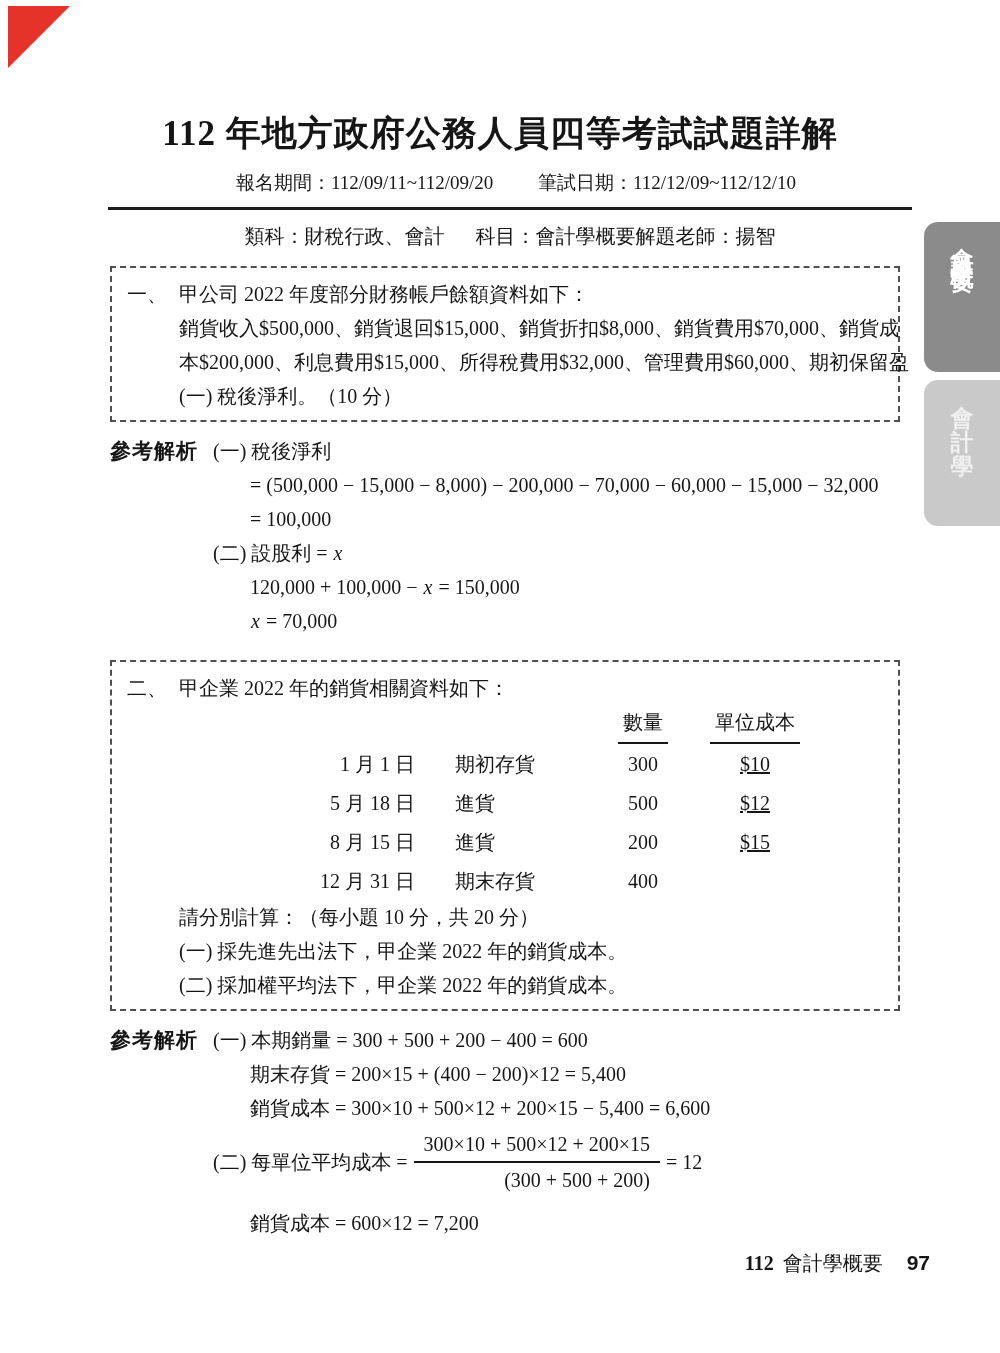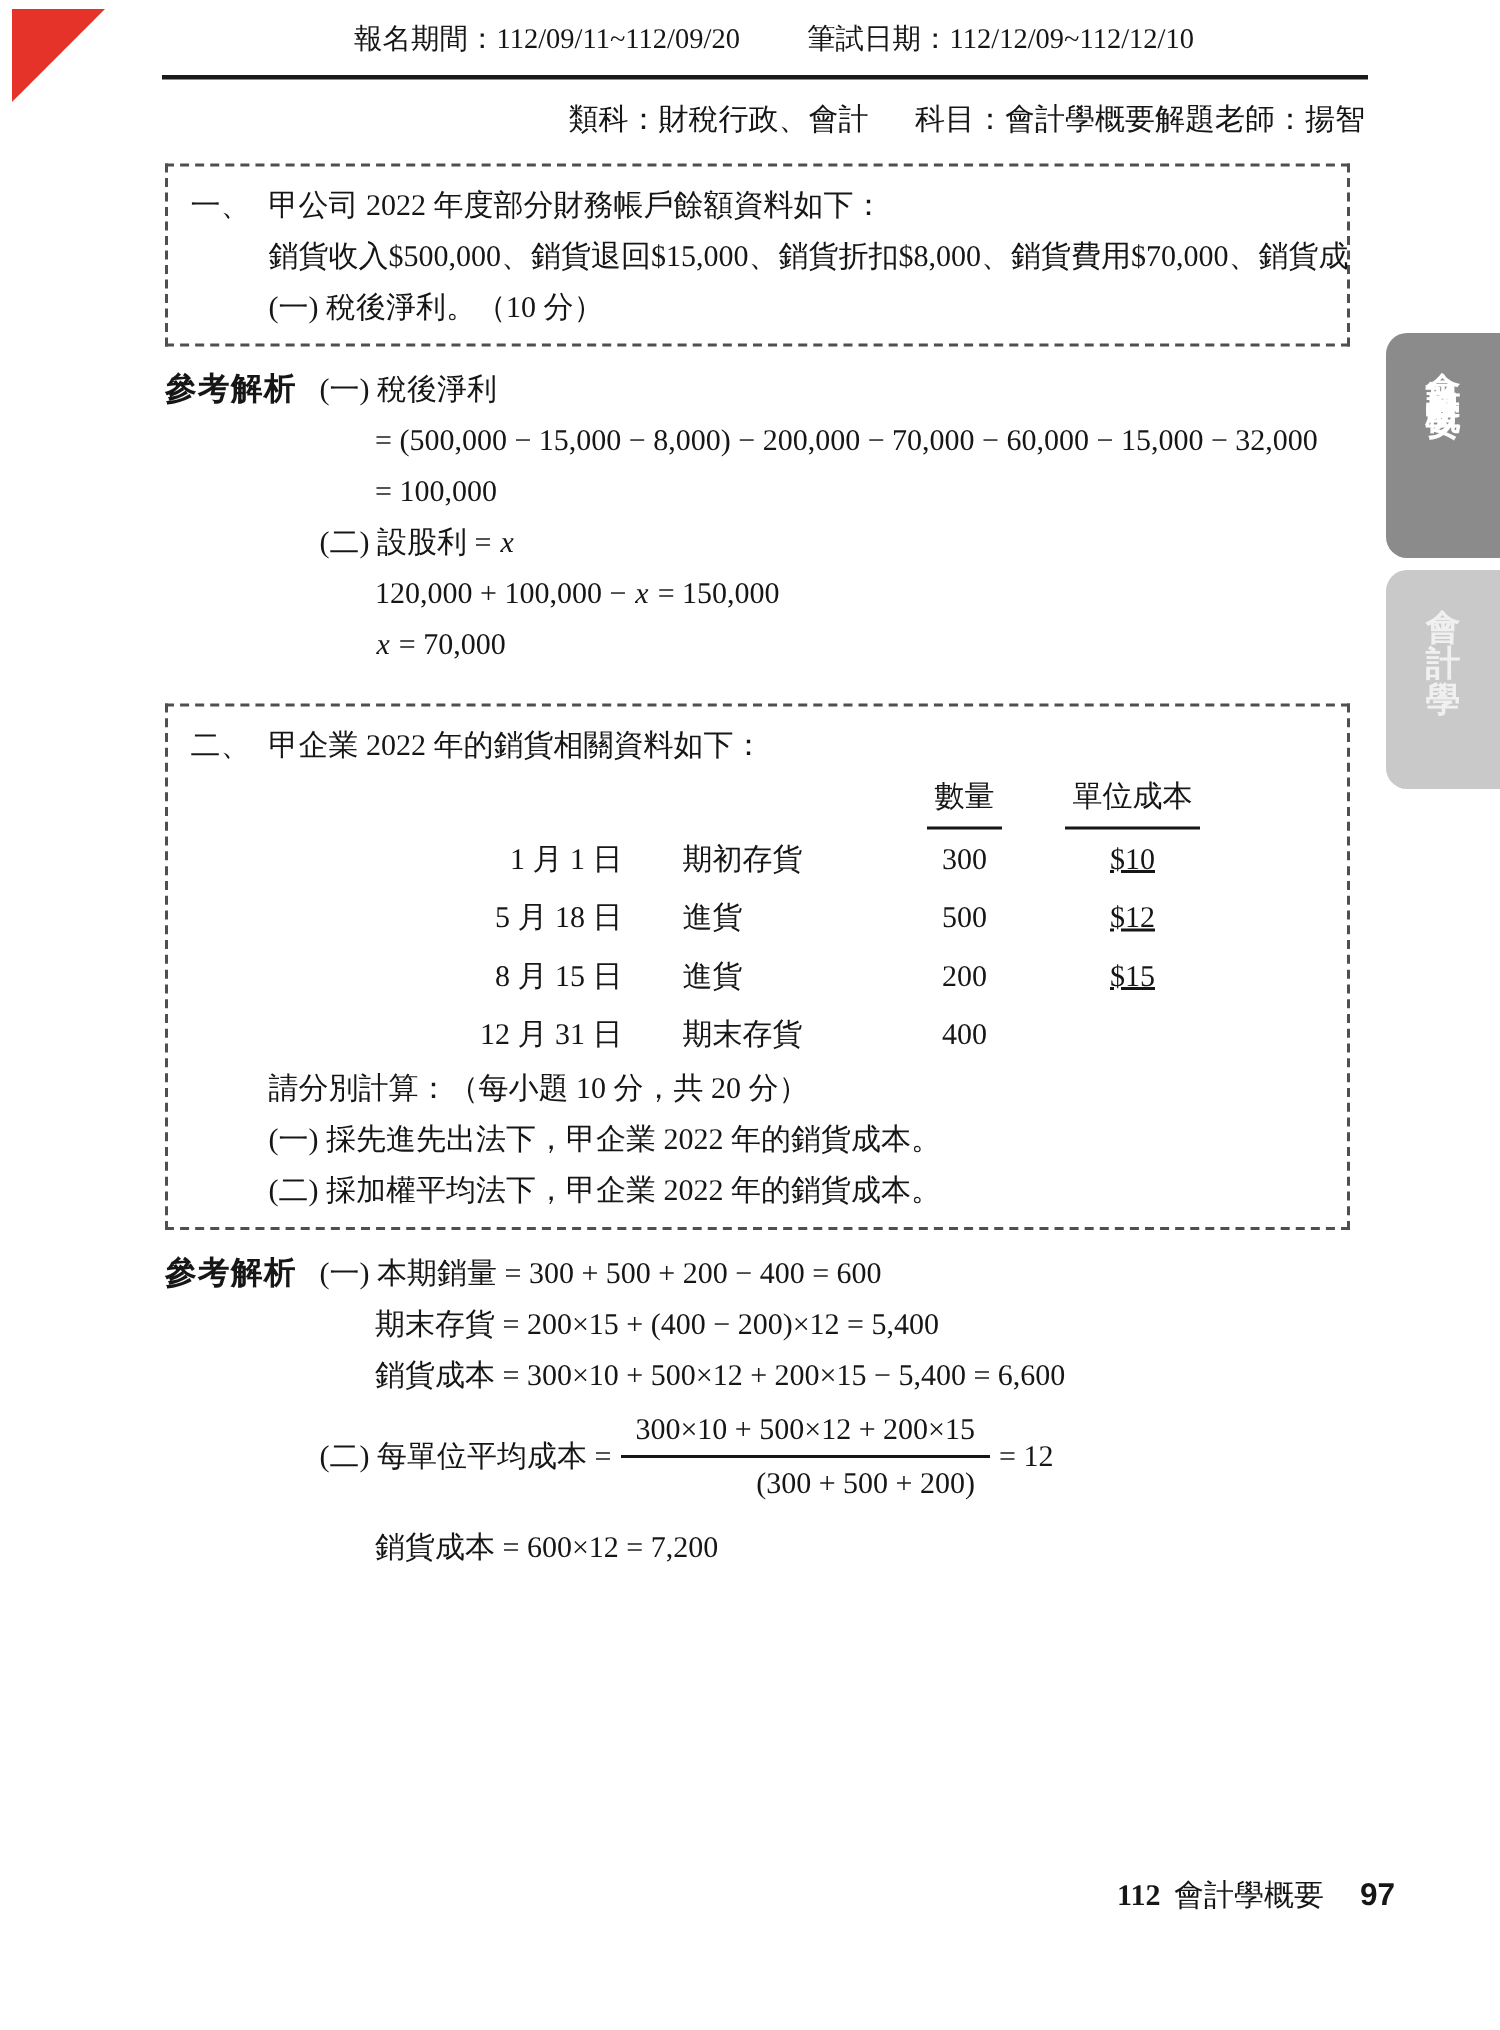--- a/index.html
+++ b/index.html
@@ -18,21 +18,21 @@
 
   
   .title {
     margin:0; padding-top:110px; text-align:center;
     font-size:35px; font-weight:bold; letter-spacing:1px;
   }
   .subtitle { margin-top:13px; text-align:center; font-size:19px; white-space:nowrap;padding-left:32px; }
   .subtitle .seg + .seg { margin-left:40px; }
   .rule { margin:11px 88px 0 108px; border:0; border-top:3px solid #1a1a1a; }
   .meta {
-    margin:13px 90px 0 110px; display:flex; justify-content:flex-end;
+    margin:13px 90px 0 110px; display:flex; justify-content:center;
     font-size:20px; white-space:nowrap;
   }
   .meta .cat-subject span + span { margin-left:26px; }
 
   
   .side-tabs { position:absolute; top:222px; right:0; width:76px; }
   .tab {
     width:76px; border-radius:14px 0 0 14px;
     display:flex; justify-content:center; align-items:flex-start;
     font-weight:bold; font-size:23px;
@@ -95,20 +95,21 @@
     font-family:"Liberation Sans","DejaVu Sans",sans-serif;
   }
 </style>
 </head>
 <body>
 
 <div class="page">
 
   <div class="corner-ribbon"></div>
 
+  <h1 class="title">112 年地方政府公務人員四等考試試題詳解</h1>
 
   <div class="subtitle">
     <span class="seg">報名期間：112/09/11~112/09/20</span>
     <span class="seg">筆試日期：112/12/09~112/12/10</span>
   </div>
 
   <hr class="rule">
 
   <div class="meta">
     <div class="cat-subject">
@@ -126,20 +127,21 @@
       <span class="vtext">會計學</span>
     </div>
   </div>
 
   <div class="qbox">
     <div class="q-first">
       <span class="q-num">一、</span>
       <span>甲公司 2022 年度部分財務帳戶餘額資料如下：</span>
     </div>
     <div class="q-line">銷貨收入$500,000、銷貨退回$15,000、銷貨折扣$8,000、銷貨費用$70,000、銷貨成</div>
+    <div class="q-line">本$200,000、利息費用$15,000、所得稅費用$32,000、管理費用$60,000、期初保留盈</div>
     <div class="q-line">(一) 稅後淨利。（10 分）</div>
   </div>
 
   <div class="analysis">
     <div class="a-label">參考解析</div>
     <div class="a-content">
       <div class="a-line">(一) 稅後淨利</div>
       <div class="a-line sub">= (500,000 − 15,000 − 8,000) − 200,000 − 70,000 − 60,000 − 15,000 − 32,000</div>
       <div class="a-line sub">= 100,000</div>
       <div class="a-line"><span>(二) 設股利 = </span><i class="mvar">x</i></div>

